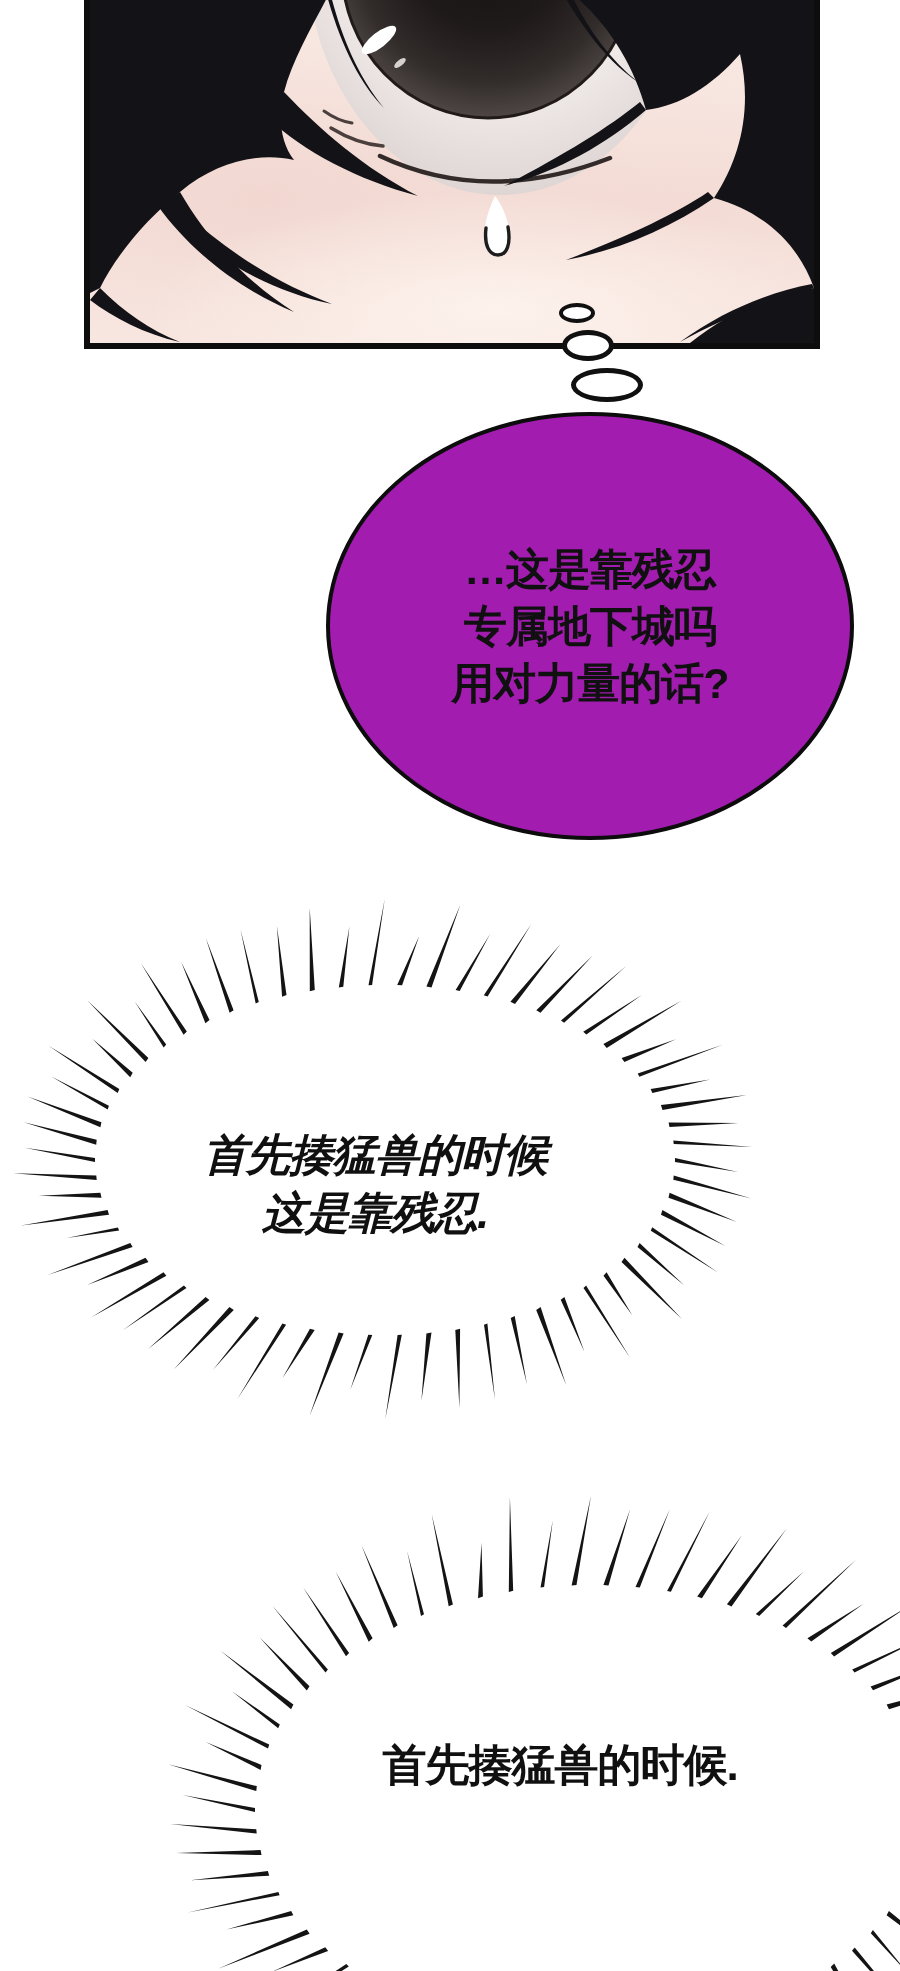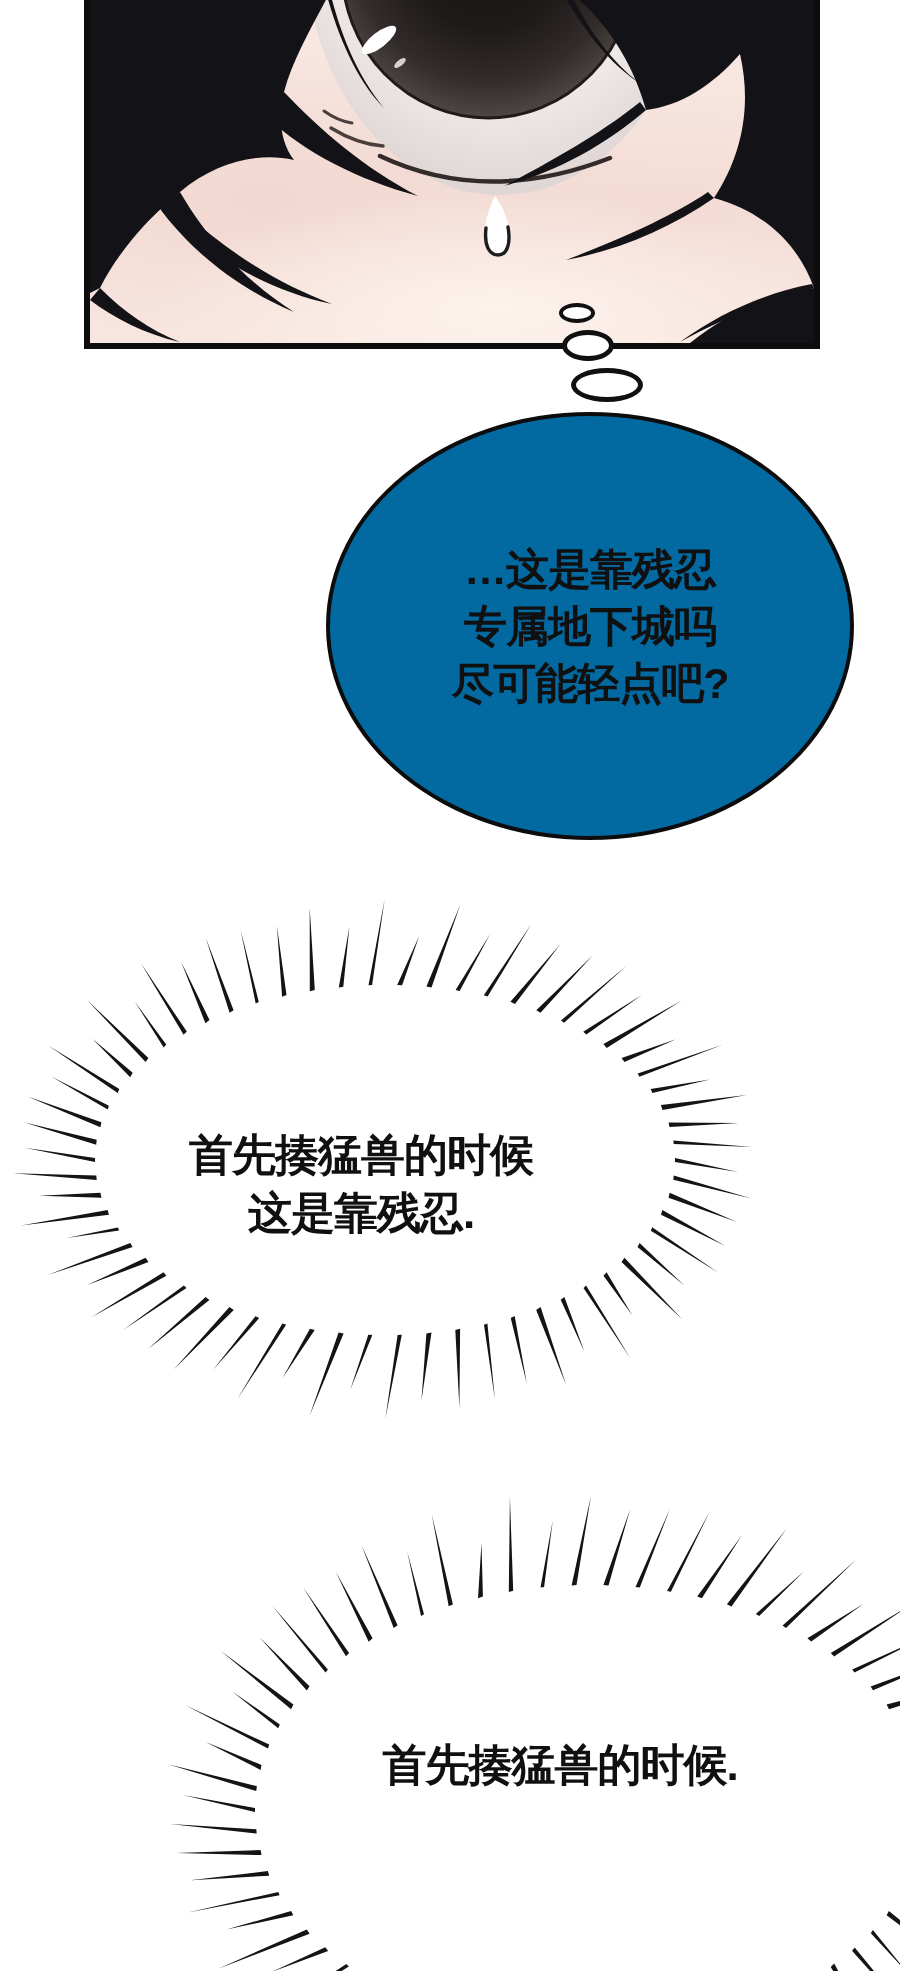--- a/index.html
+++ b/index.html
@@ -24,35 +24,35 @@
   .dot {
     position:absolute; background:#ffffff; border:4px solid #101010;
     border-radius:50%; z-index:5;
   }
   .dot1 { left:559px; top:303px; width:36px; height:20px; }
   .dot2 { left:562px; top:330px; width:52px; height:31px; border-width:5px; }
   .dot3 { left:571px; top:368px; width:72px; height:34px; border-width:5px; }
   
   .thought {
     position:absolute; left:326px; top:412px; width:528px; height:428px;
-    background:#0369a1; border:4px solid #0c0c0c; border-radius:50%;
+    background:#a21caf; border:4px solid #0c0c0c; border-radius:50%;
     display:flex; flex-direction:column; align-items:center; justify-content:center;
     z-index:4; text-align:center;
   }
   .cjk-line {
     font-size:43px; line-height:57px; font-weight:700; color:#101010;
     letter-spacing:-1px; white-space:nowrap;
   }
   
   .bursts { position:absolute; left:0; top:0; z-index:2; }
   .burst-text {
     position:absolute; z-index:3; text-align:center;
   }
   .burst-text .cjk-line { font-size:44px; line-height:58px; }
-  .bt1 { left:101px; top:1126px; width:520px; }
+  .bt1 { left:115px; top:1126px; width:520px;font-style:italic; }
   .bt2 { left:300px; top:1736px; width:520px; }
 </style>
 </head>
 <body>
 
 <div class="page">
 
   <div class="panel">
     <svg viewBox="0 0 724 343" preserveAspectRatio="none">
       <defs>
@@ -102,21 +102,21 @@
     </svg>
   </div>
 
   <div class="dot dot1"></div>
   <div class="dot dot2"></div>
   <div class="dot dot3"></div>
 
   <div class="thought">
     <div class="cjk-line">…这是靠残忍</div>
     <div class="cjk-line">专属地下城吗</div>
-    <div class="cjk-line">尽可能轻点吧?</div>
+    <div class="cjk-line">用对力量的话?</div>
   </div>
 
   <svg class="bursts" width="900" height="1971" viewBox="0 0 900 1971">
     <path fill="#141414" d="M675.0 1157.9L738.1 1171.9L675.0 1162.1ZM673.7 1175.6L751.4 1198.5L673.3 1179.8ZM669.6 1192.7L737.0 1222.1L668.5 1197.7ZM662.4 1210.0L725.4 1245.9L661.0 1214.8ZM652.2 1227.3L718.3 1272.7L650.8 1230.8ZM639.6 1243.0L684.4 1285.6L637.5 1246.9ZM624.5 1257.8L682.1 1319.3L621.5 1262.1ZM606.6 1272.2L632.4 1315.6L603.5 1275.8ZM586.1 1285.6L630.2 1358.0L583.5 1288.0ZM564.4 1296.9L584.4 1351.7L560.7 1299.8ZM540.6 1307.1L566.3 1385.6L536.2 1309.9ZM514.7 1316.1L527.0 1384.6L510.7 1318.1ZM487.4 1323.5L495.0 1400.0L484.0 1324.7ZM460.1 1328.8L459.4 1408.0L455.3 1330.0ZM431.5 1332.6L421.4 1401.0L426.4 1333.4ZM401.8 1334.7L385.3 1419.0L397.6 1334.9ZM372.3 1334.9L350.2 1390.0L368.3 1334.7ZM343.6 1333.4L309.5 1416.0L338.6 1332.6ZM314.7 1330.0L282.4 1378.2L309.9 1328.8ZM286.1 1324.8L237.4 1398.9L282.4 1323.4ZM259.2 1318.1L212.9 1369.9L255.4 1316.2ZM233.8 1309.9L174.0 1369.2L229.4 1307.1ZM209.4 1299.9L147.6 1349.6L205.6 1296.9ZM186.5 1288.1L123.1 1330.0L183.9 1285.6ZM166.4 1275.7L91.0 1317.4L163.5 1272.3ZM148.5 1262.1L87.1 1285.1L145.5 1257.8ZM132.6 1247.0L47.7 1275.0L130.3 1242.9ZM119.2 1230.6L66.7 1238.1L117.8 1227.4ZM109.0 1214.7L21.1 1225.6L107.6 1210.1ZM101.5 1197.8L38.9 1195.8L100.4 1192.7ZM96.7 1179.9L13.1 1173.2L96.3 1175.5ZM95.0 1161.9L24.7 1147.7L95.0 1158.1ZM96.2 1144.8L23.7 1122.2L96.7 1139.8ZM100.4 1127.3L27.5 1096.5L101.4 1122.3ZM107.7 1109.6L51.2 1076.5L108.9 1105.7ZM117.7 1092.9L48.6 1045.8L119.3 1089.1ZM130.2 1077.3L92.4 1038.7L132.7 1072.8ZM145.6 1062.1L87.2 1000.2L148.4 1058.0ZM163.7 1047.4L134.7 1001.5L166.2 1044.6ZM183.6 1034.7L140.9 963.3L186.8 1031.6ZM205.4 1023.2L181.2 962.0L209.5 1020.0ZM229.6 1012.7L205.8 938.1L233.6 1010.2ZM255.7 1003.6L240.5 929.5L258.8 1002.1ZM282.1 996.7L276.9 926.0L286.5 995.1ZM309.8 991.2L309.7 907.7L314.8 989.9ZM338.8 987.4L349.4 926.6L343.3 986.7ZM368.5 985.3L384.7 899.0L372.1 985.1ZM397.2 985.1L419.2 936.1L402.1 985.3ZM426.4 986.6L460.4 904.6L431.5 987.4ZM455.6 990.1L490.1 934.1L459.7 991.1ZM483.8 995.2L531.3 924.1L487.6 996.6ZM510.4 1001.8L560.5 943.9L515.0 1004.0ZM536.3 1010.2L592.9 955.2L540.5 1012.8ZM561.0 1020.4L625.9 966.3L564.1 1022.8ZM583.2 1031.7L641.8 994.9L586.4 1034.6ZM603.4 1044.1L681.4 1000.7L606.7 1048.0ZM621.6 1058.0L676.0 1039.2L624.4 1062.0ZM637.7 1073.5L722.7 1044.8L639.4 1076.7ZM650.6 1088.9L710.1 1079.4L652.4 1093.1ZM660.9 1105.1L746.9 1094.9L662.5 1110.1ZM668.6 1122.5L738.6 1123.1L669.5 1127.1ZM673.3 1140.5L752.4 1147.0L673.7 1144.0Z"></path>
     <path fill="#141414" d="M925.0 1807.5L1012.9 1825.7L925.0 1812.5ZM923.7 1828.8L999.8 1854.0L923.2 1833.9ZM919.3 1850.5L993.3 1882.7L918.6 1854.6ZM912.0 1871.4L989.1 1913.0L910.9 1875.4ZM901.9 1891.3L957.4 1932.9L900.1 1896.0ZM888.9 1910.9L959.9 1969.5L886.6 1915.3ZM872.9 1930.0L908.6 1974.0L870.8 1933.3ZM854.7 1947.4L913.4 2019.4L852.0 1950.8ZM834.2 1963.4L863.7 2018.7L830.7 1967.1ZM811.2 1978.5L852.5 2058.8L807.6 1981.6ZM785.8 1992.3L810.6 2062.4L782.9 1994.3ZM759.5 2003.7L781.2 2085.1L755.5 2006.0ZM731.5 2013.6L744.9 2097.5L726.8 2015.7ZM701.7 2021.9L704.4 2097.4L697.4 2023.4ZM670.7 2028.2L669.6 2120.5L667.2 2029.1ZM640.1 2032.4L626.8 2096.1L635.3 2033.1ZM608.5 2034.6L589.0 2128.9L603.4 2034.9ZM576.2 2034.8L551.8 2090.8L571.9 2034.6ZM544.3 2033.0L508.1 2121.8L540.4 2032.4ZM513.5 2029.3L475.1 2092.5L508.6 2028.1ZM482.8 2023.5L432.0 2099.8L478.0 2021.8ZM452.7 2015.5L398.7 2081.2L449.0 2013.8ZM424.3 2005.9L365.4 2065.3L420.7 2003.8ZM397.8 1994.8L327.4 2056.0L393.6 1991.8ZM372.5 1981.7L311.4 2021.4L368.8 1978.4ZM348.8 1966.6L265.8 2017.8L346.3 1963.9ZM328.1 1950.9L271.7 1971.9L325.3 1947.3ZM309.6 1933.8L218.2 1968.7L306.8 1929.5ZM293.3 1915.2L226.4 1929.6L291.2 1911.0ZM279.6 1895.2L187.8 1912.4L278.4 1892.0ZM269.2 1875.7L190.3 1880.3L267.9 1871.1ZM261.5 1855.1L176.1 1853.1L260.6 1850.0ZM256.7 1833.6L170.0 1824.0L256.3 1829.2ZM255.0 1811.9L182.7 1795.1L255.0 1808.1ZM256.3 1791.1L167.9 1764.2L256.8 1786.1ZM260.6 1769.9L205.7 1742.0L261.5 1764.9ZM268.0 1748.6L185.0 1705.0L269.2 1744.6ZM278.2 1728.3L232.2 1691.5L279.8 1724.5ZM291.1 1709.2L220.5 1650.7L293.4 1704.6ZM306.8 1690.5L259.7 1637.6L309.5 1686.3ZM325.5 1672.4L272.1 1605.4L327.9 1669.4ZM346.0 1656.3L303.2 1587.5L349.1 1653.1ZM368.7 1641.7L335.8 1571.7L372.6 1638.3ZM393.7 1628.1L361.4 1545.1L397.6 1625.3ZM421.0 1616.0L407.1 1551.0L424.0 1614.3ZM448.7 1606.3L431.7 1514.1L452.9 1604.4ZM478.0 1598.2L481.5 1542.7L482.9 1596.5ZM508.8 1591.9L509.9 1497.1L513.2 1590.8ZM540.5 1587.5L552.8 1520.3L544.1 1587.0ZM571.6 1585.4L591.0 1495.5L576.5 1585.1ZM603.4 1585.1L630.2 1509.0L608.5 1585.4ZM635.5 1587.0L669.9 1508.9L639.8 1587.6ZM667.1 1590.9L709.7 1511.4L670.9 1591.8ZM697.2 1596.6L741.9 1535.2L701.9 1598.2ZM726.9 1604.3L786.7 1528.4L731.5 1606.4ZM755.8 1614.1L803.8 1571.5L759.2 1616.1ZM782.6 1625.5L856.0 1559.7L786.0 1628.0ZM807.4 1638.3L863.6 1603.8L811.3 1641.6ZM830.8 1653.0L913.1 1603.2L834.1 1656.5ZM852.2 1669.5L922.7 1637.9L854.5 1672.4ZM870.6 1686.5L954.7 1655.4L873.0 1690.3ZM886.6 1704.6L970.6 1682.8L889.0 1709.2ZM900.1 1724.2L978.8 1712.2L901.9 1728.6ZM910.9 1745.0L1003.4 1736.4L911.9 1748.3ZM918.5 1765.1L985.5 1769.5L919.4 1769.8ZM923.2 1786.0L1018.3 1795.6L923.7 1791.2Z"></path>
   </svg>
 
   <div class="burst-text bt1">
     <div class="cjk-line">首先揍猛兽的时候</div>
     <div class="cjk-line">这是靠残忍.</div>

